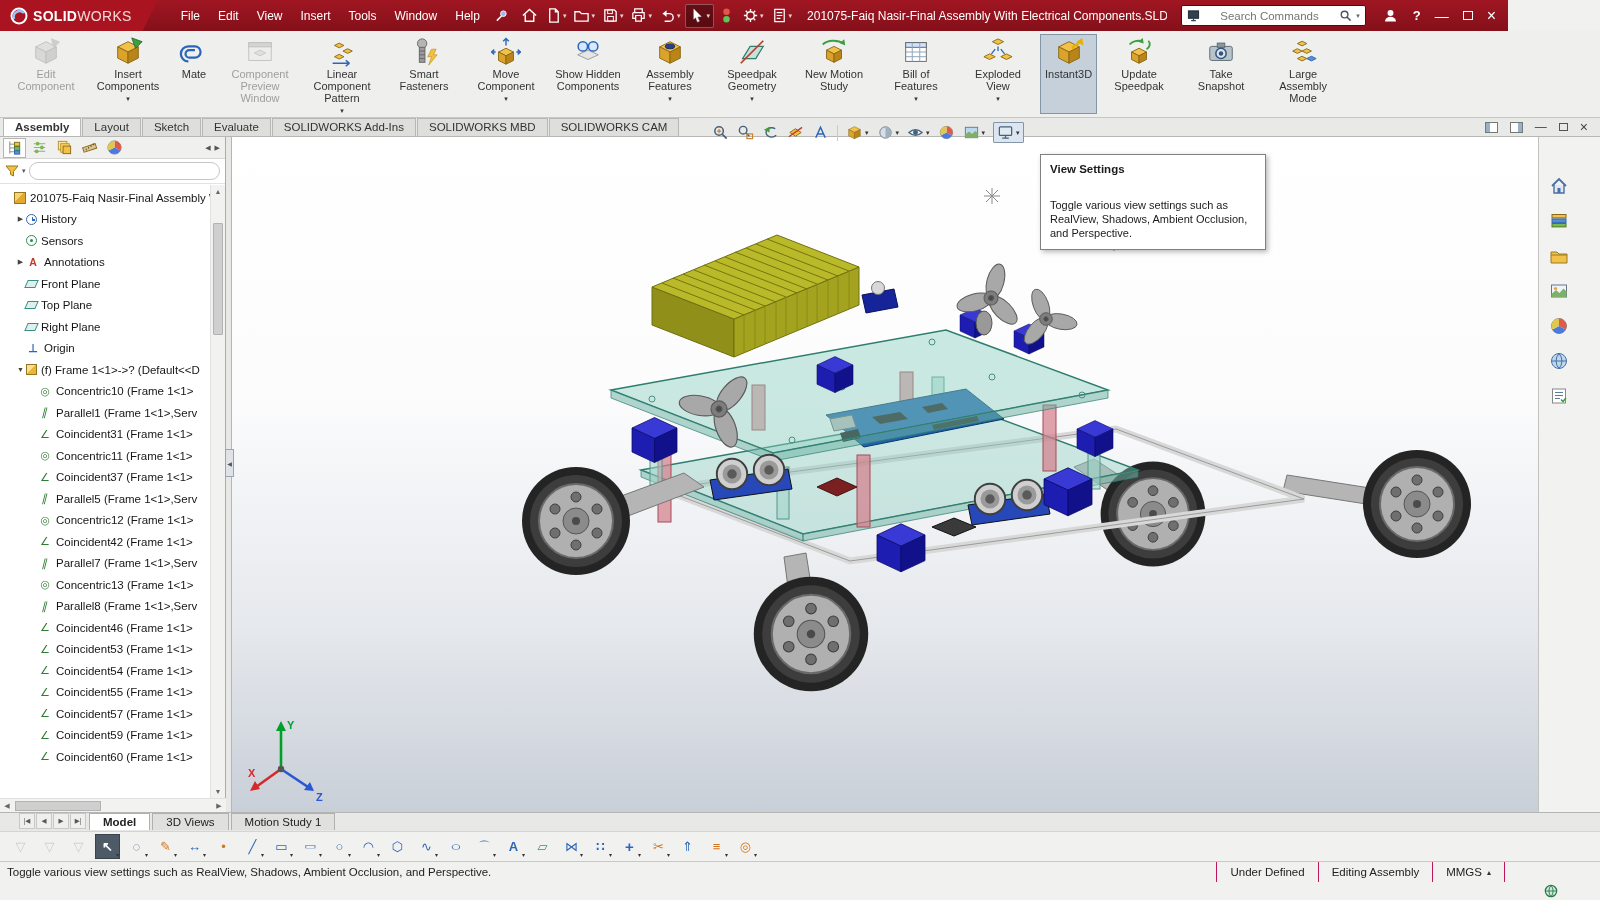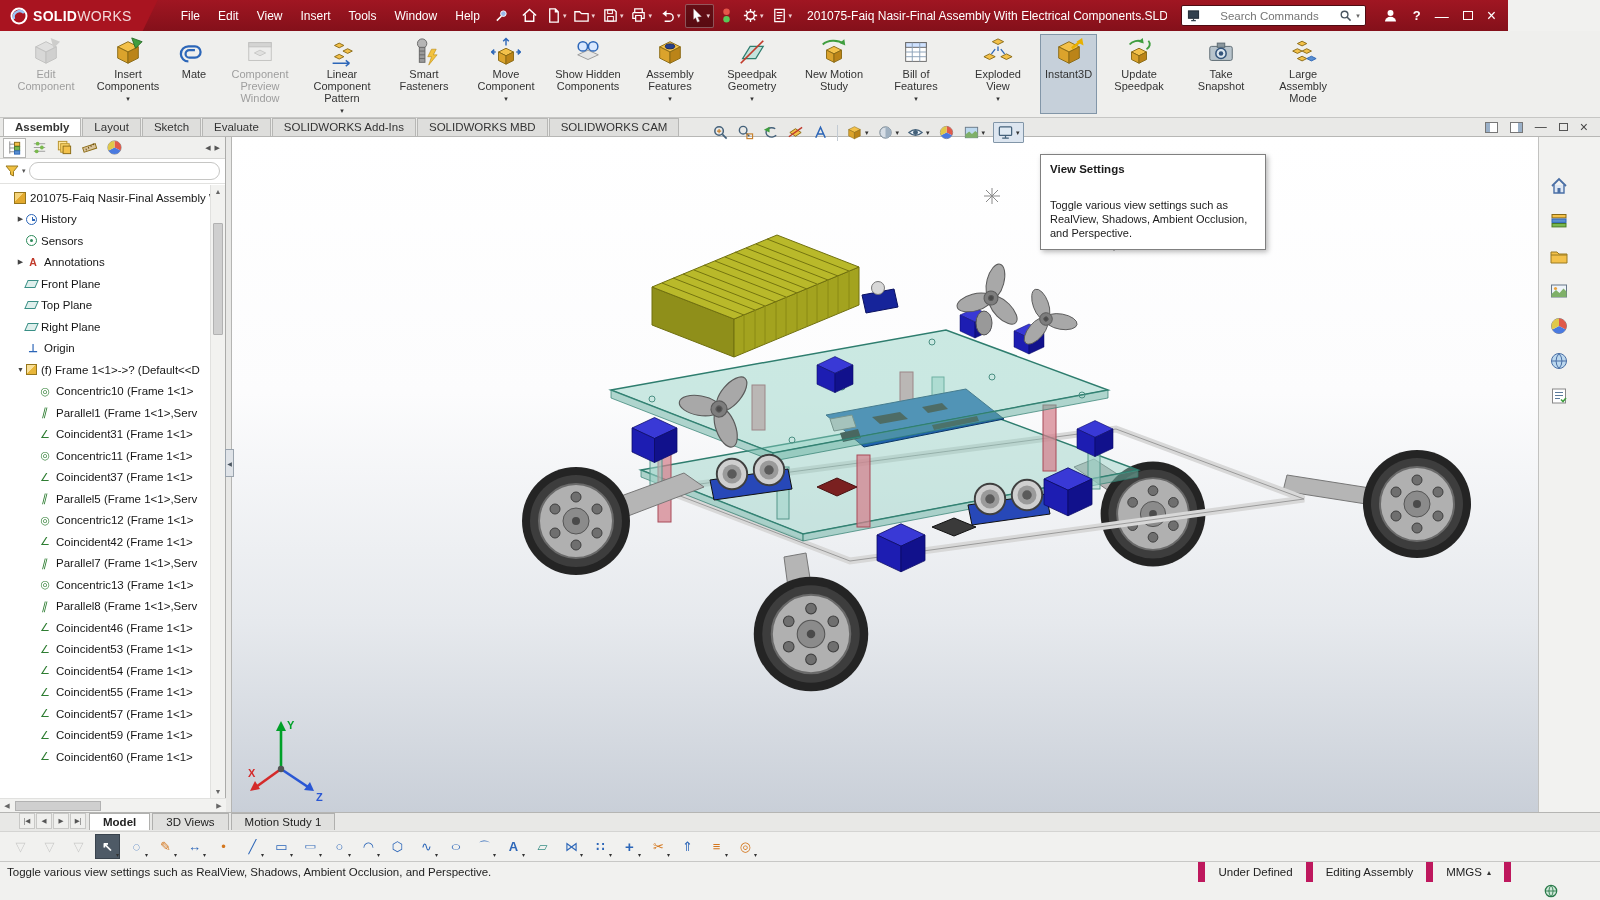--- a/index.html
+++ b/index.html
@@ -169,21 +169,21 @@
   .stool[data-glyph="t-move"]::before{content:"+";font-weight:bold;font-size:15px;}
   .stool[data-glyph="t-trim"]::before{content:"✂";color:#d4771e;}
   .stool[data-glyph="t-convert"]::before{content:"⇑";}
   .stool[data-glyph="t-offset"]::before{content:"≡";color:#d4771e;}
   .stool[data-glyph="t-snap"]::before{content:"◎";color:#d4771e;}
 
   
   .statusbar{position:absolute;left:0;top:861px;width:1600px;height:21px;background:#f1f1ef;
     border-top:1px solid #c8c8c6;display:flex;align-items:center;font-size:11.5px;color:#222;}
   .smsg{padding-left:7px;flex:1;white-space:nowrap;overflow:hidden;}
-  .sseg{border-left:7px solid #be185d;padding:0 13px;height:100%;display:flex;align-items:center;gap:5px;white-space:nowrap;}
+  .sseg{border-left:1px solid #be185d;padding:0 13px;height:100%;display:flex;align-items:center;gap:5px;white-space:nowrap;}
   .sseg .ucaret{font-size:8px;color:#333;}
   .sseg.spacer{width:96px;}
   .bottomstrip{position:absolute;left:0;top:882px;width:1600px;height:18px;background:#f1f1ef;
     display:flex;align-items:center;justify-content:flex-end;padding-right:42px;}
   .bottomstrip svg{width:14px;height:14px;}
 </style>
 </head>
 <body>
 
 <div class="app">

